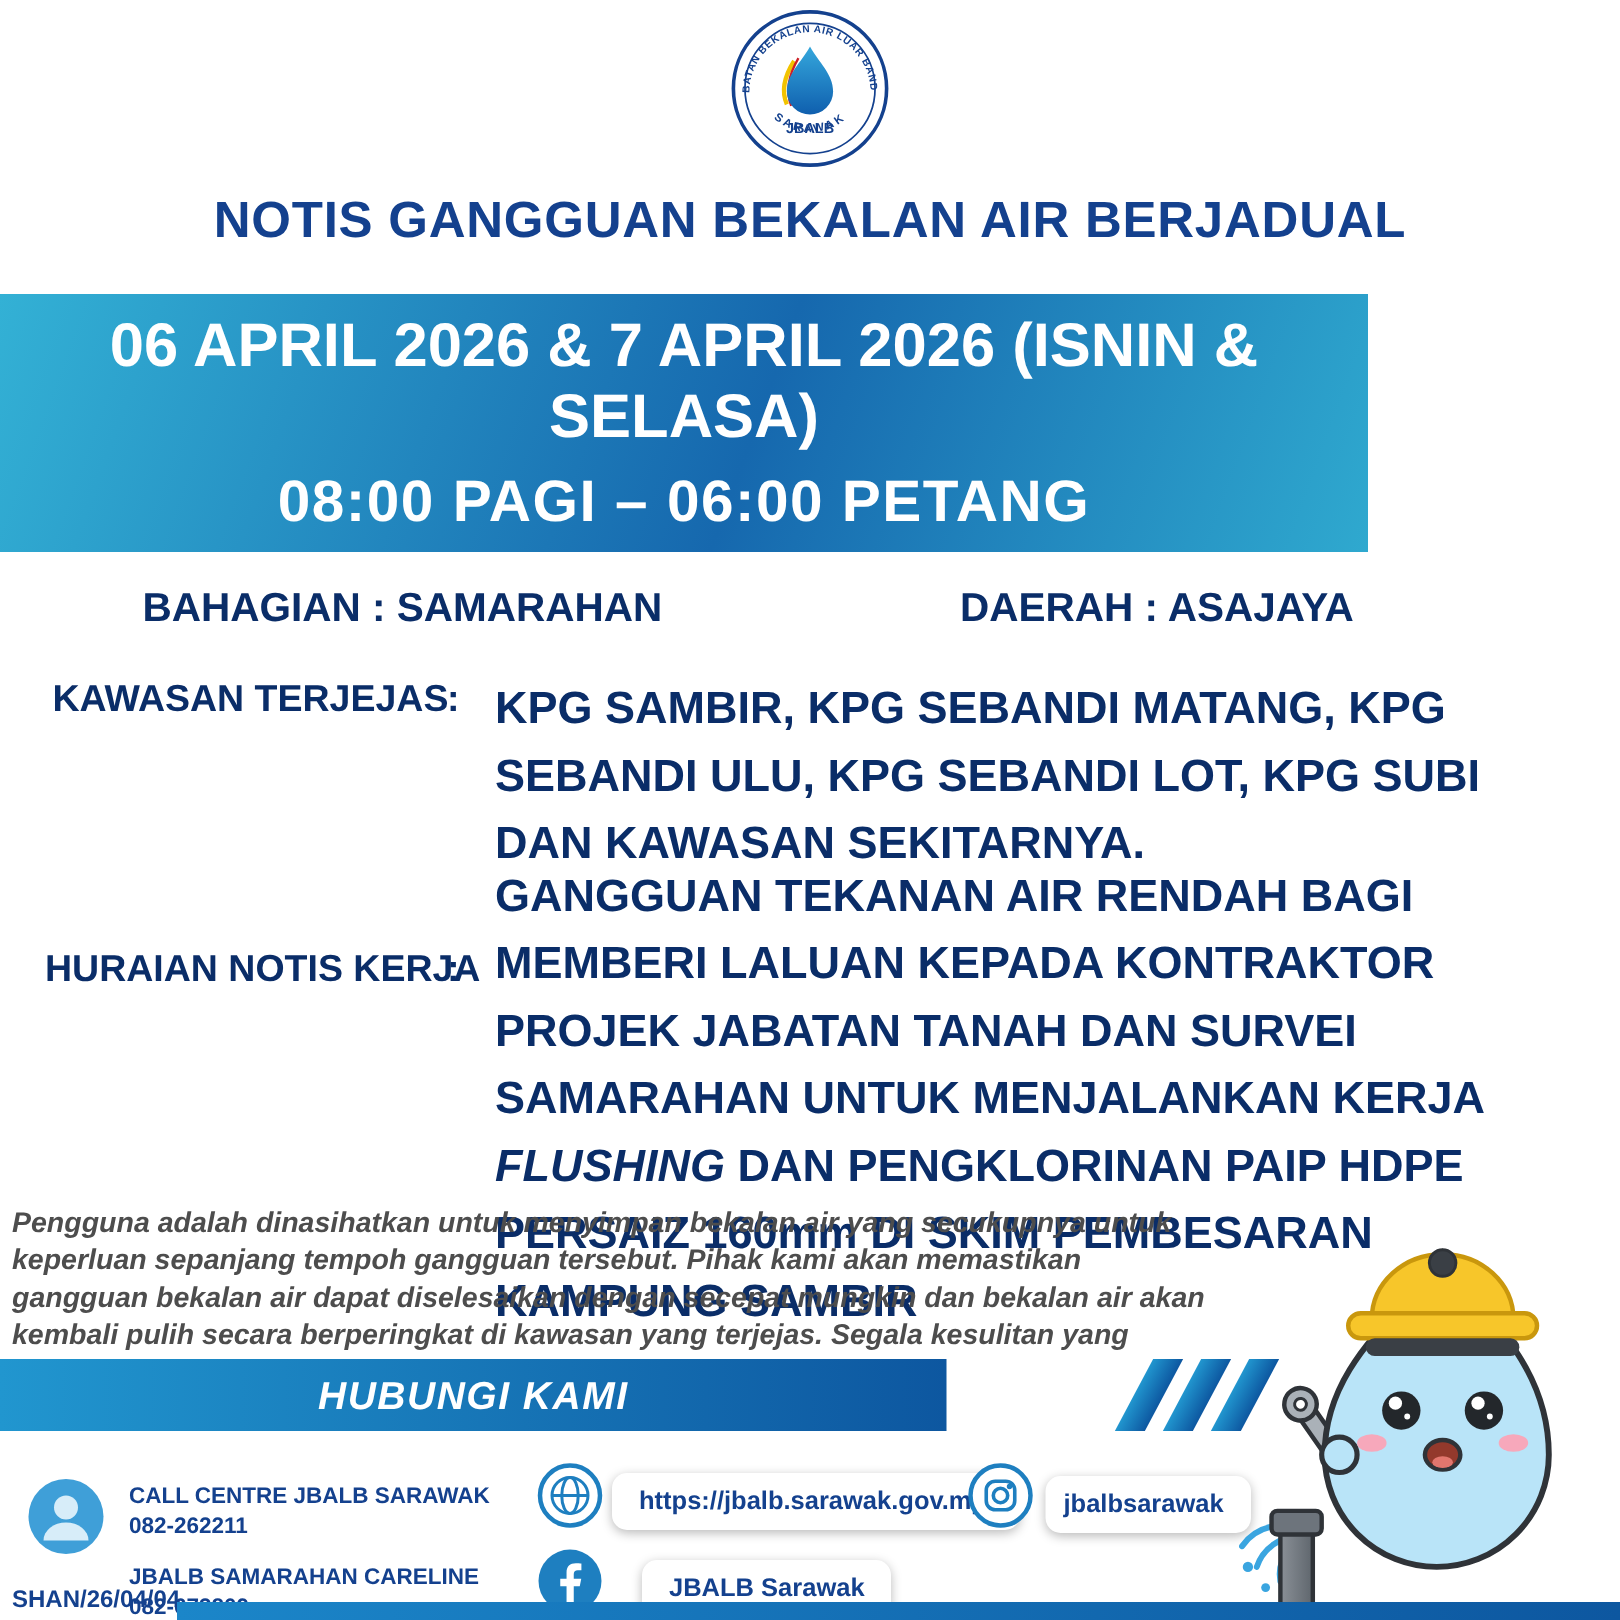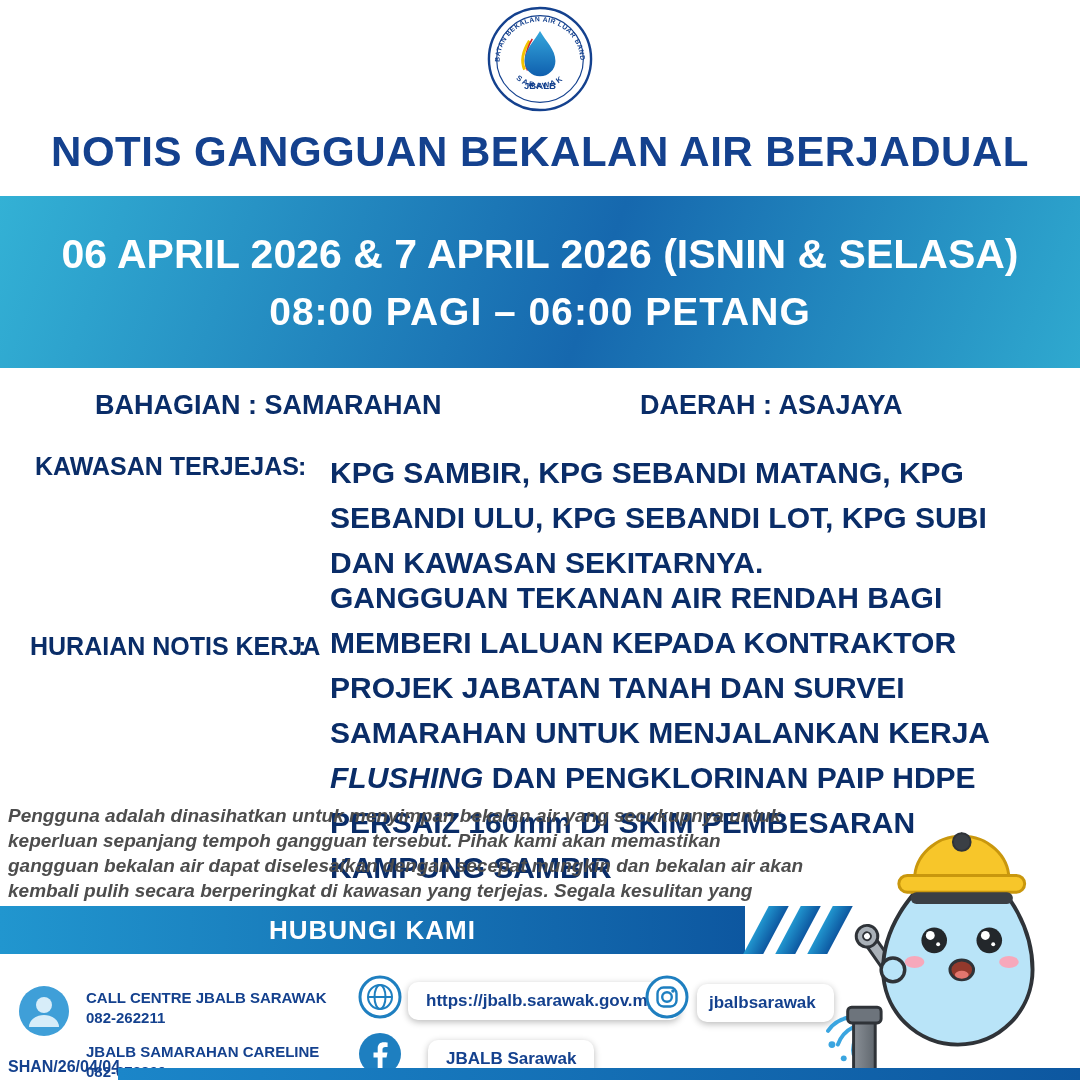--- a/index.html
+++ b/index.html
@@ -2,23 +2,23 @@
 <html><head>
 <meta charset="utf-8">
 <style>
   * { margin:0; padding:0; box-sizing:border-box; }
   body { font-family:"Liberation Sans", sans-serif; background:#e8e8e8; }
   .page { position:relative; width:1080px; height:1080px; background:#ffffff; overflow:hidden; margin:0 auto; }
 
   .logo { position:absolute; top:6px; left:50%; transform:translateX(-50%); }
 
   .title { position:absolute; top:128px; left:0; width:100%; text-align:center;
-           font-size:42px; font-weight:700; color:#14418e; letter-spacing:.5px; }
-
-  .banner { position:absolute; top:196px; left:0; width:1080px; height:172px;
+           font-size:34px; font-weight:700; color:#14418e; letter-spacing:.5px; }
+
+  .banner { position:absolute; top:196px; left:0; width:912px; height:172px;
             background:linear-gradient(110deg,#33b1d5 0%,#1668ae 55%,#2fa9cf 100%);
             color:#fff; text-align:center; display:flex; flex-direction:column;
             justify-content:center; gap:12px; }
   .banner .line1 { font-size:41px; font-weight:700; }
   .banner .line2 { font-size:39px; font-weight:700; letter-spacing:1px; }
 
   .region-bahagian { position:absolute; left:95px;  top:390px; font-size:27px; font-weight:700; color:#0a2d68; }
   .region-daerah   { position:absolute; left:640px; top:390px; font-size:27px; font-weight:700; color:#0a2d68; }
 
   .fld-label { position:absolute; font-size:25px; font-weight:700; color:#0a2d68; }
@@ -31,23 +31,23 @@
 
   .huraian-label { left:30px;  top:632px; }
   .huraian-colon { left:298px; top:632px; }
   .huraian-value { left:330px; top:575px; width:660px; }
   .huraian-value em { font-style:italic;text-align:center; }
 
   .advisory { position:absolute; left:8px; top:803px; width:800px;
               font-size:19px; font-style:italic; font-weight:600;
               color:#4d4d4d; line-height:1.32; }
 
-  .band { position:absolute; left:0; top:906px; width:745px; height:48px;
+  .band { position:absolute; left:0; top:906px; width:631px; height:48px;
           background:linear-gradient(90deg,#2196cf,#0d57a0);
-          display:flex; align-items:center; justify-content:center; }
+          display:flex; align-items:center; justify-content:center;font-style:italic; }
   .band-label { color:#fff; font-size:26px; font-weight:700; letter-spacing:1px; }
   .band-stripe { position:absolute; top:906px; height:48px; width:20px;
                  background:linear-gradient(90deg,#2196cf,#0d57a0);
                  transform:skewX(-28deg); }
   .stripe-1 { left:756px; } .stripe-2 { left:788px; } .stripe-3 { left:820px; }
 
   .icon-wrap { position:absolute; }
   .person-pos    { left:18px;  top:985px; }
   .globe-pos     { left:358px; top:975px; }
   .instagram-pos { left:645px; top:975px; }

